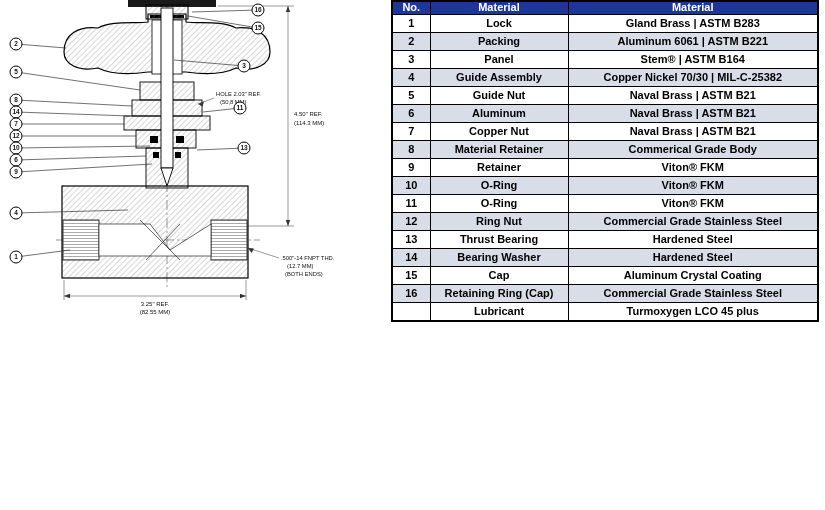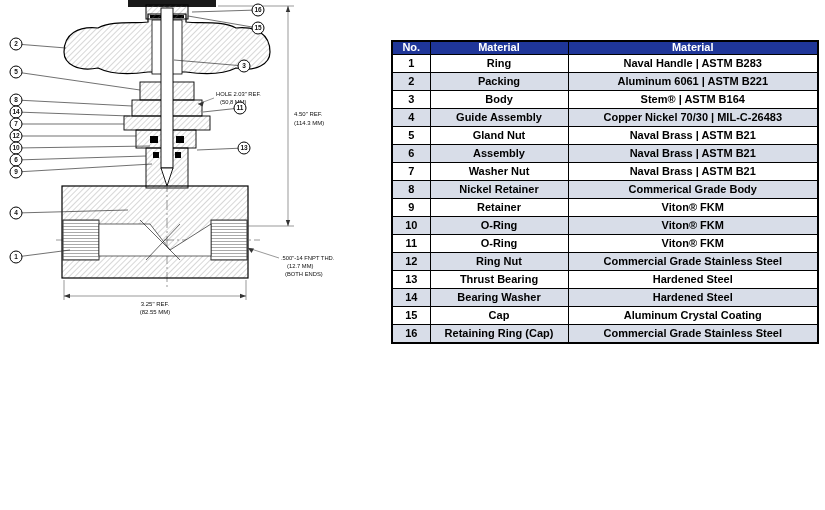--- a/index.html
+++ b/index.html
@@ -24,21 +24,21 @@
   }
   .mat-table th, .mat-table td {
     border:1px solid #000; font-weight:bold; font-size:11px;
     text-align:center; padding:0 2px; height:17px; line-height:1.05;
     overflow:hidden; white-space:nowrap;
   }
   .mat-table thead th {
     background:var(--header-bg,#1f3699); color:#fff; height:12px; font-size:11px;
   }
   .mat-table tr.alt td { background:var(--alt-bg,#d8dde8); }
-  .mat-table { border:2px solid #000;margin-top:40px; }
+  .mat-table { border:2px solid #000; }
 </style>
 </head>
 <body>
 
 <div class="canvas">
 
   <div class="diagram">
     <svg width="390" height="330" viewBox="0 0 390 330">
       <defs>
         <pattern id="hatch" width="4" height="4" patternUnits="userSpaceOnUse" patternTransform="rotate(45)">
@@ -172,56 +172,56 @@
     <thead>
       <tr>
         <th>No.</th>
         <th>Material</th>
         <th>Material</th>
       </tr>
     </thead>
     <tbody id="table-body">
         <tr>
           <td>1</td>
-          <td>Ring</td>
-          <td>Naval Handle | ASTM B283</td>
+          <td>Lock</td>
+          <td>Gland Brass | ASTM B283</td>
         </tr>
         <tr class="alt">
           <td>2</td>
           <td>Packing</td>
           <td>Aluminum 6061 | ASTM B221</td>
         </tr>
         <tr>
           <td>3</td>
-          <td>Body</td>
+          <td>Panel</td>
           <td>Stem® | ASTM B164</td>
         </tr>
         <tr class="alt">
           <td>4</td>
           <td>Guide Assembly</td>
-          <td>Copper Nickel 70/30 | MIL-C-26483</td>
+          <td>Copper Nickel 70/30 | MIL-C-25382</td>
         </tr>
         <tr>
           <td>5</td>
-          <td>Gland Nut</td>
+          <td>Guide Nut</td>
           <td>Naval Brass | ASTM B21</td>
         </tr>
         <tr class="alt">
           <td>6</td>
-          <td>Assembly</td>
+          <td>Aluminum</td>
           <td>Naval Brass | ASTM B21</td>
         </tr>
         <tr>
           <td>7</td>
-          <td>Washer Nut</td>
+          <td>Copper Nut</td>
           <td>Naval Brass | ASTM B21</td>
         </tr>
         <tr class="alt">
           <td>8</td>
-          <td>Nickel Retainer</td>
+          <td>Material Retainer</td>
           <td>Commerical Grade Body</td>
         </tr>
         <tr>
           <td>9</td>
           <td>Retainer</td>
           <td>Viton® FKM</td>
         </tr>
         <tr class="alt">
           <td>10</td>
           <td>O-Ring</td>
@@ -250,16 +250,21 @@
         <tr>
           <td>15</td>
           <td>Cap</td>
           <td>Aluminum Crystal Coating</td>
         </tr>
         <tr class="alt">
           <td>16</td>
           <td>Retaining Ring (Cap)</td>
           <td>Commercial Grade Stainless Steel</td>
         </tr>
+        <tr>
+          <td></td>
+          <td>Lubricant</td>
+          <td>Turmoxygen LCO 45 plus</td>
+        </tr>
       </tbody>
   </table>
 
 </div>
 
 </body></html>

